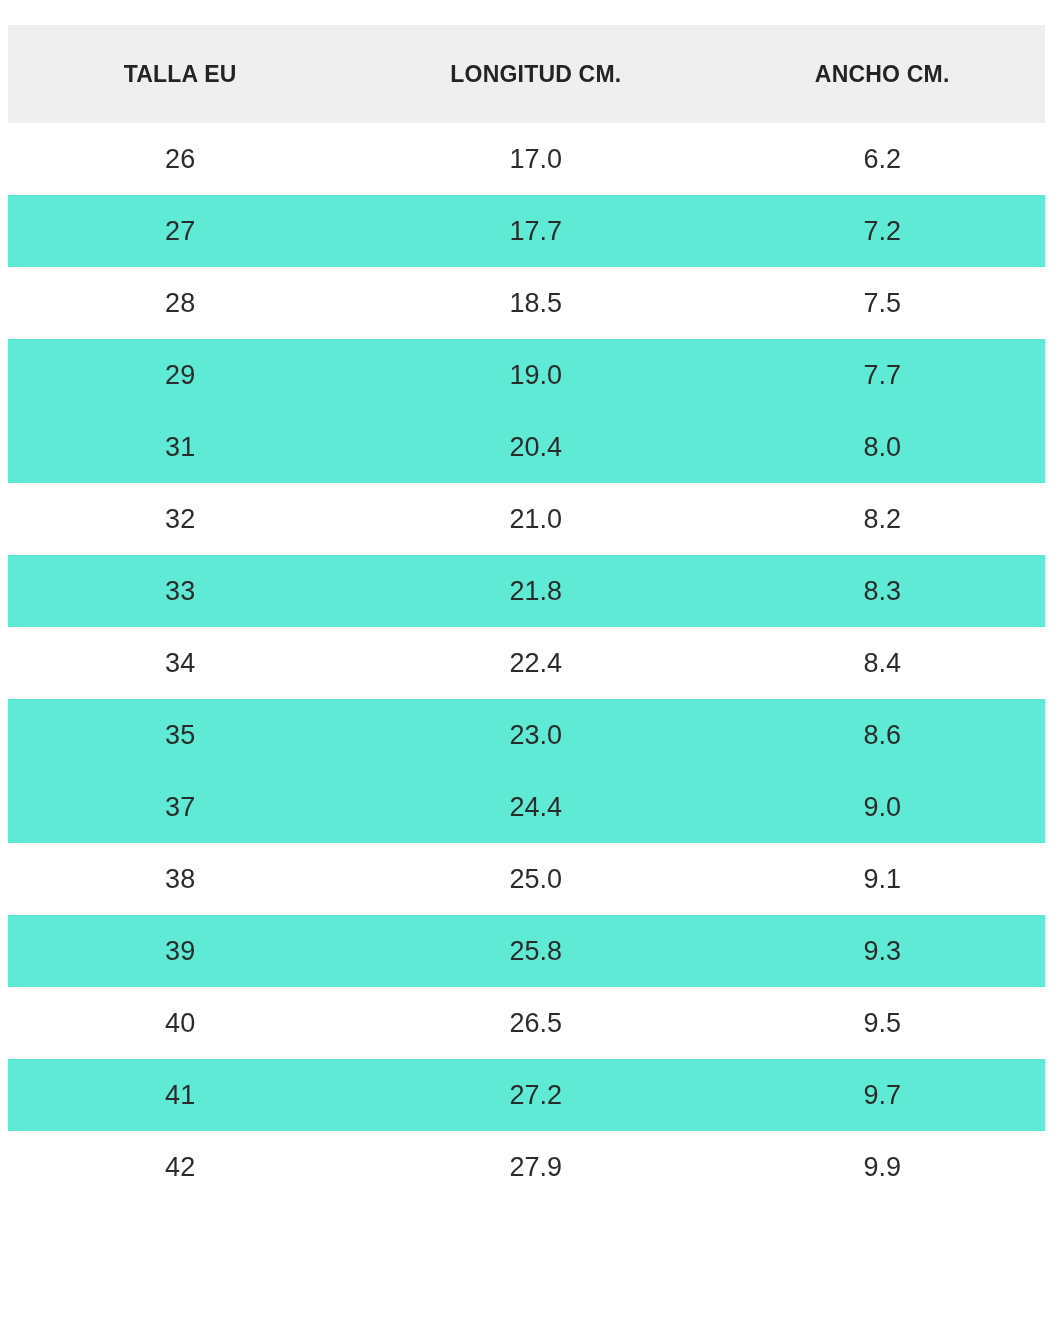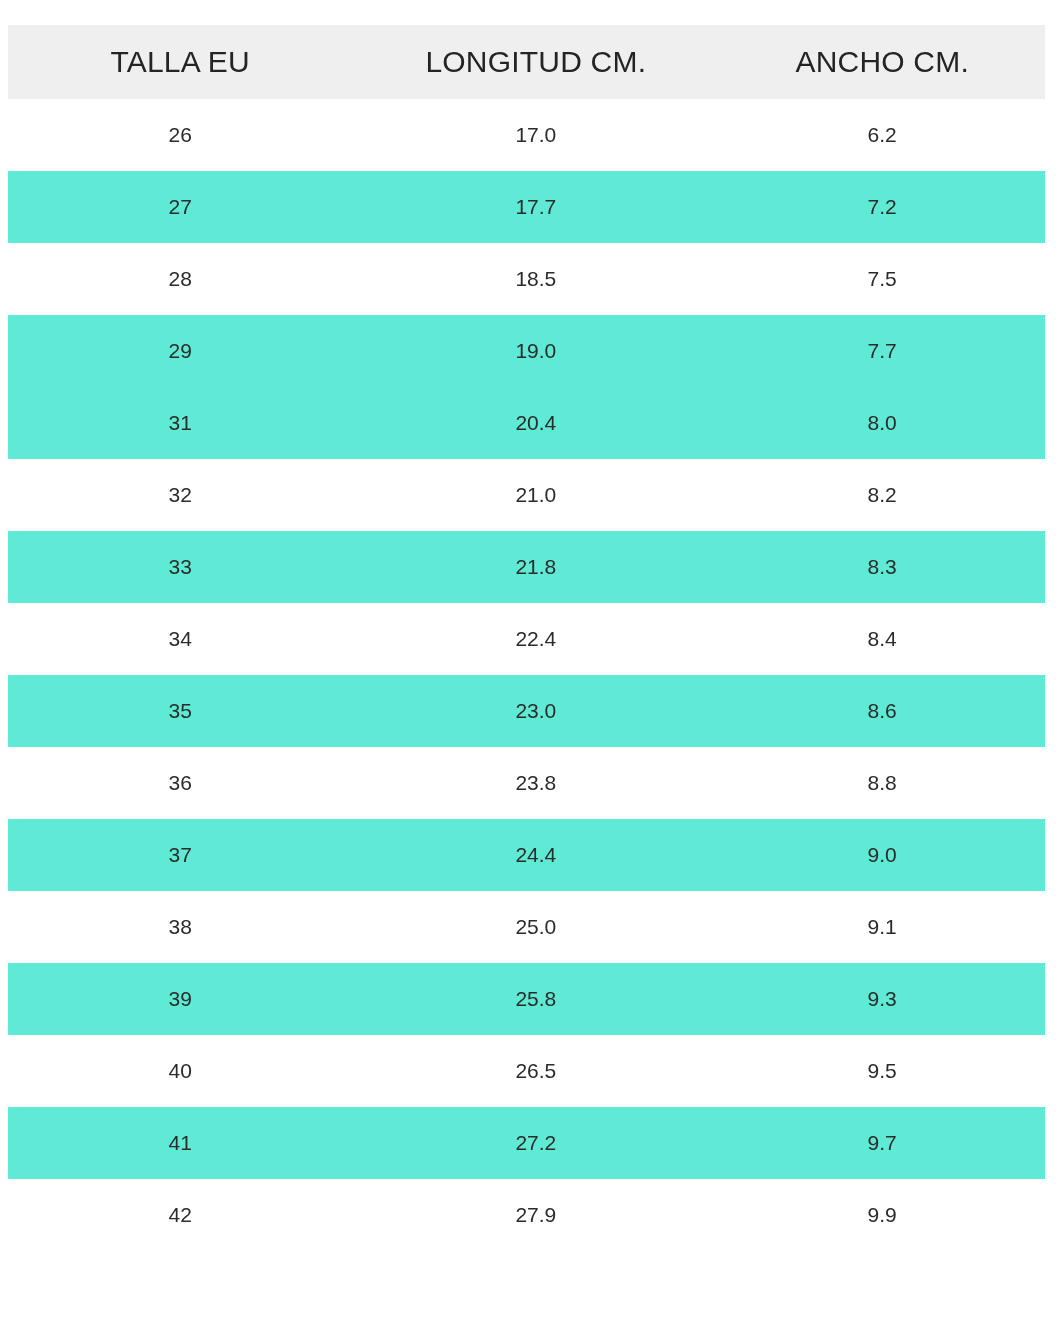--- a/index.html
+++ b/index.html
@@ -31,37 +31,37 @@
     table-layout: fixed;
   }
 
   .size-table col.c1 { width: 33.2%; }
   .size-table col.c2 { width: 35.4%; }
   .size-table col.c3 { width: 31.4%; }
 
   .size-table thead th {
     background: #efefef;
     color: #242424;
-    font-size: 30px;
-    font-weight: 400;
+    font-size: 23px;
+    font-weight: 700;
     letter-spacing: 0.2px;
     text-align: center;
     height: 74px;
-    padding: 0;
+    padding: 12px;
     vertical-align: middle;
     border: none;
     white-space: nowrap;
   }
 
   .size-table tbody td {
     height: 72px;
     padding: 0;
     text-align: center;
     vertical-align: middle;
-    font-size: 21px;
+    font-size: 27px;
     font-weight: 400;
     color: #2b2b2b;
     border: none;
     background: #ffffff;
     white-space: nowrap;
   }
 
   .size-table tbody tr.alt td {
     background: #5eead4;
   }
@@ -122,25 +122,20 @@
         <tr>
           <td>34</td>
           <td>22.4</td>
           <td>8.4</td>
         </tr>
         <tr class="alt">
           <td>35</td>
           <td>23.0</td>
           <td>8.6</td>
         </tr>
-        <tr>
-          <td>36</td>
-          <td>23.8</td>
-          <td>8.8</td>
-        </tr>
         <tr class="alt">
           <td>37</td>
           <td>24.4</td>
           <td>9.0</td>
         </tr>
         <tr>
           <td>38</td>
           <td>25.0</td>
           <td>9.1</td>
         </tr>

